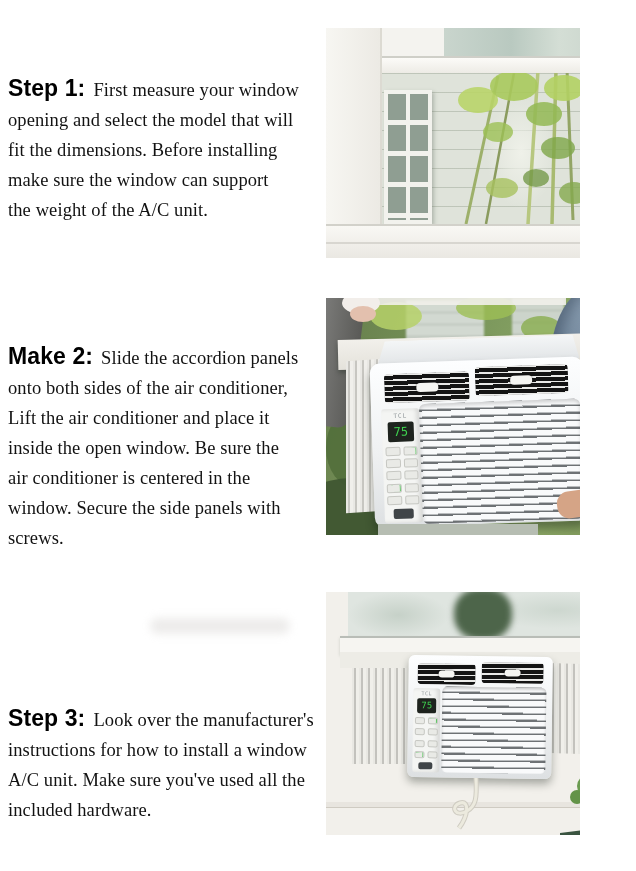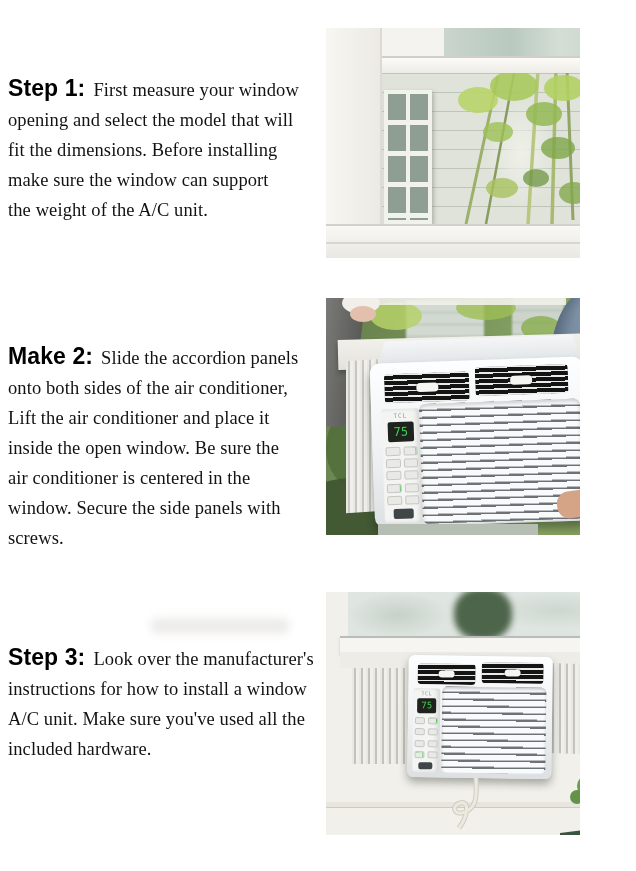--- a/index.html
+++ b/index.html
@@ -5,21 +5,21 @@
   html,body{margin:0;padding:0;background:#ffffff;}
   .canvas{position:relative;width:580px;height:871px;background:#ffffff;overflow:hidden;
           font-family:"Liberation Serif",serif;color:#121212;}
 
   
   .step-para{position:absolute;left:8px;width:334px;font-size:18.5px;line-height:30px;
              color:#121212;letter-spacing:.1px;}
   .step-label{font-family:"Liberation Sans",sans-serif;font-weight:700;font-size:23px;
               color:#000;margin-right:8px;}
   .step-body{white-space:pre-line;}
-  #para1{top:54px;} #para2{top:322px;} #para3{top:623px;}
+  #para1{top:54px;} #para2{top:322px;} #para3{top:684px;}
 
   .ghost-smudge{position:absolute;left:150px;top:618px;width:140px;height:16px;
                 background:rgba(204,201,197,.35);filter:blur(4px);border-radius:8px;}
 
   
   .photo{position:absolute;left:326px;width:310px;overflow:hidden;background:#eef0ea;}
   #photo1{top:28px;height:230px;} #photo2{top:298px;height:237px;} #photo3{top:592px;height:243px;}
   .photo *{position:absolute;}
   .photo svg{left:0;top:0;}
 

